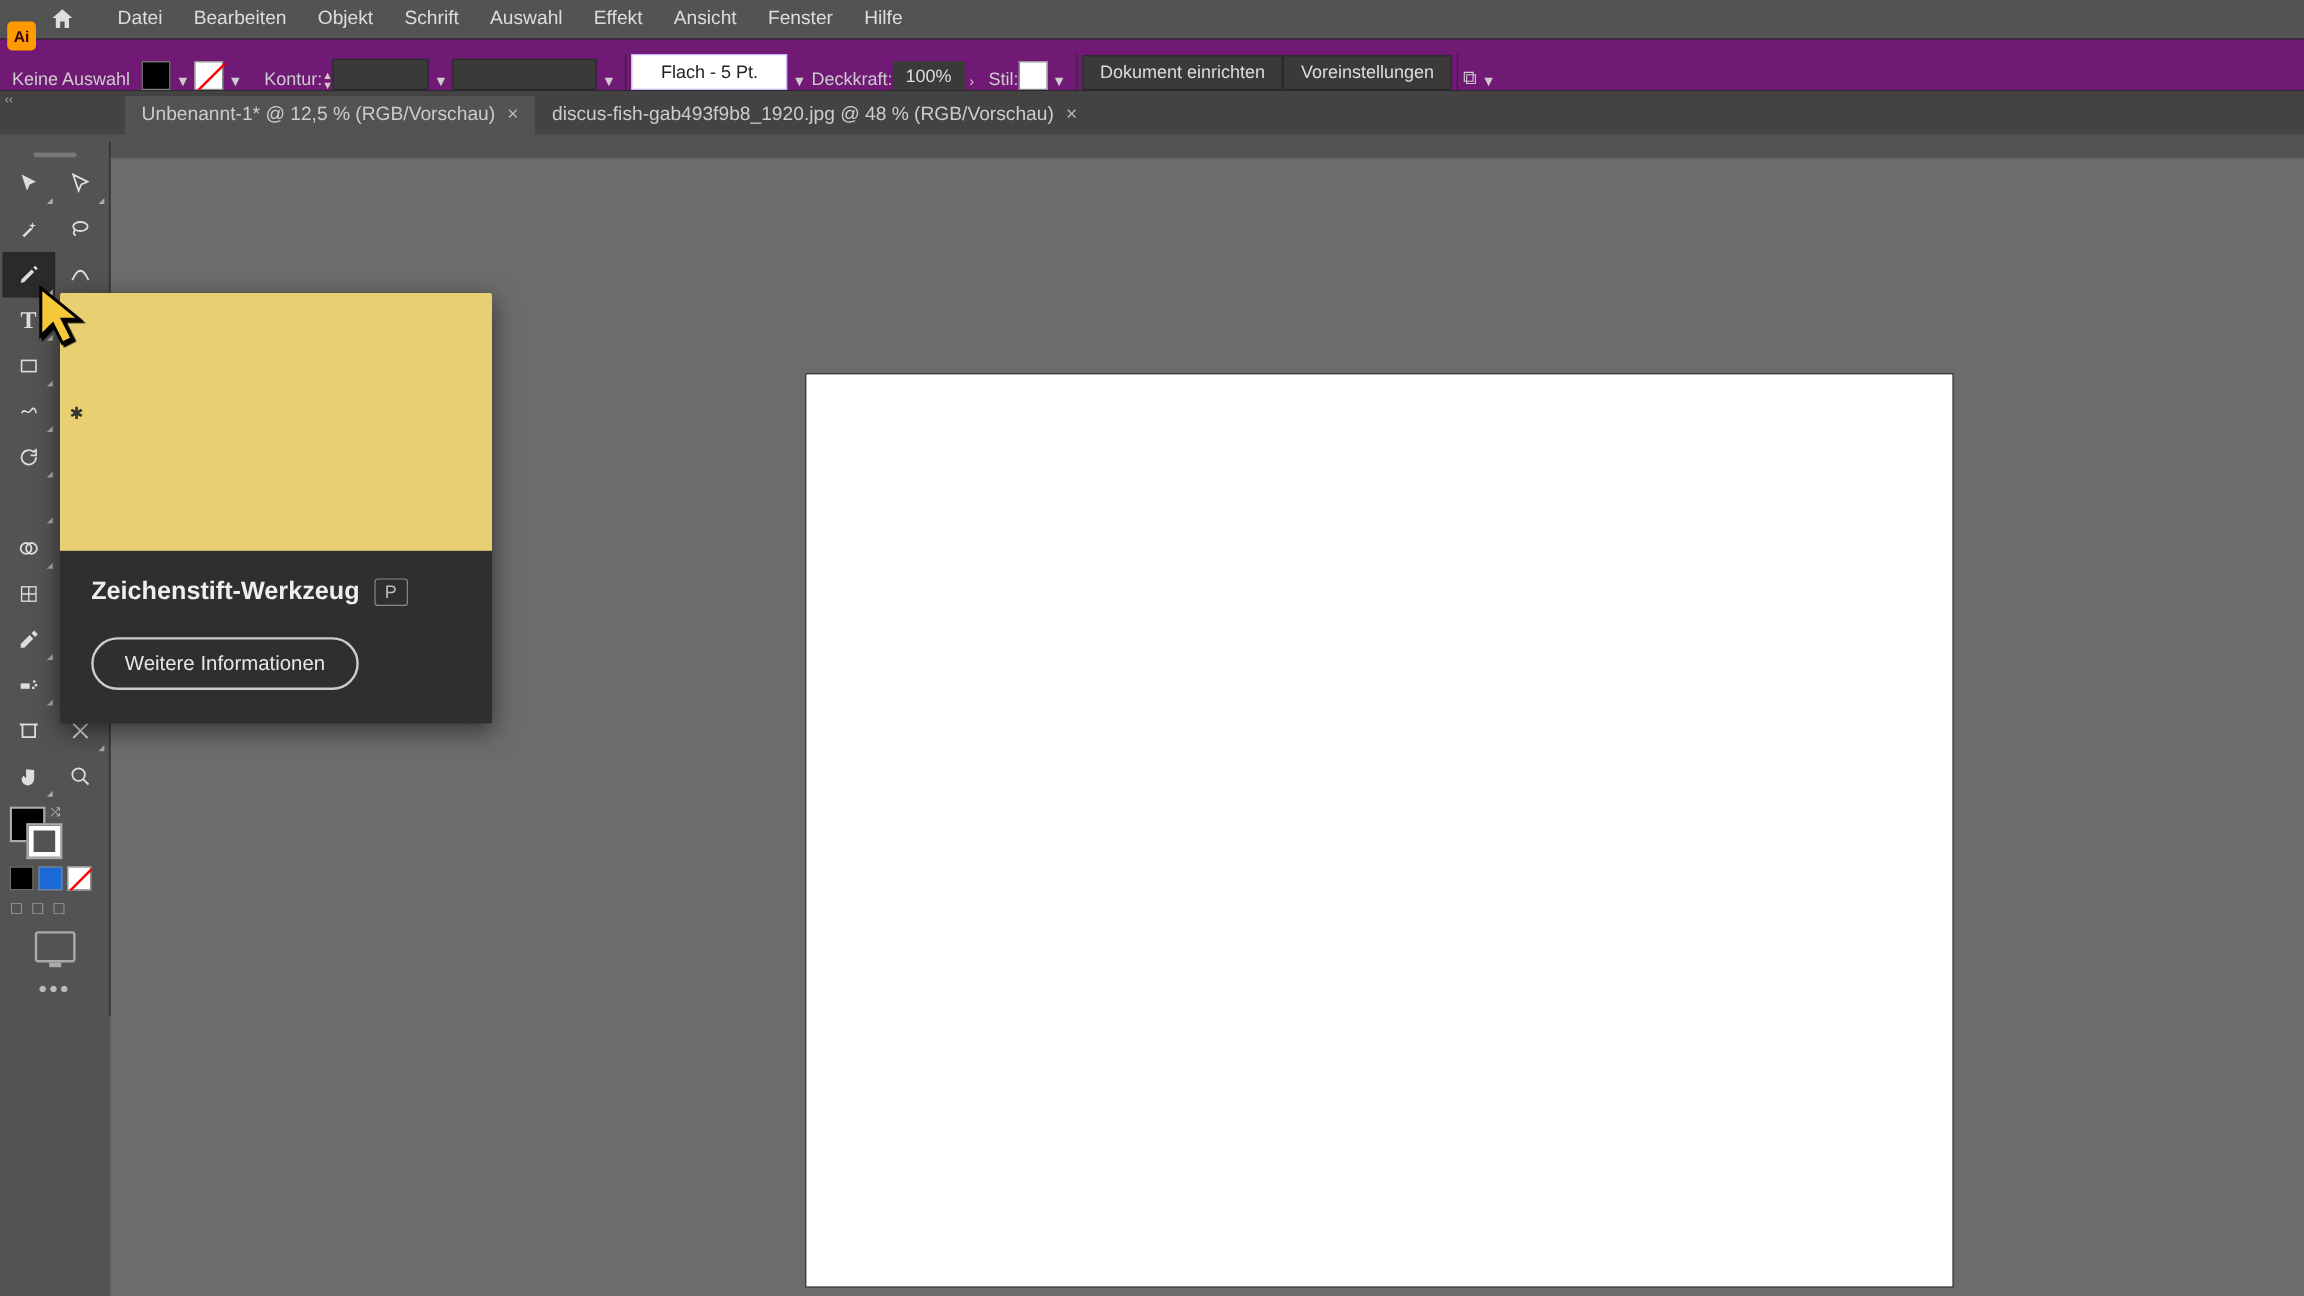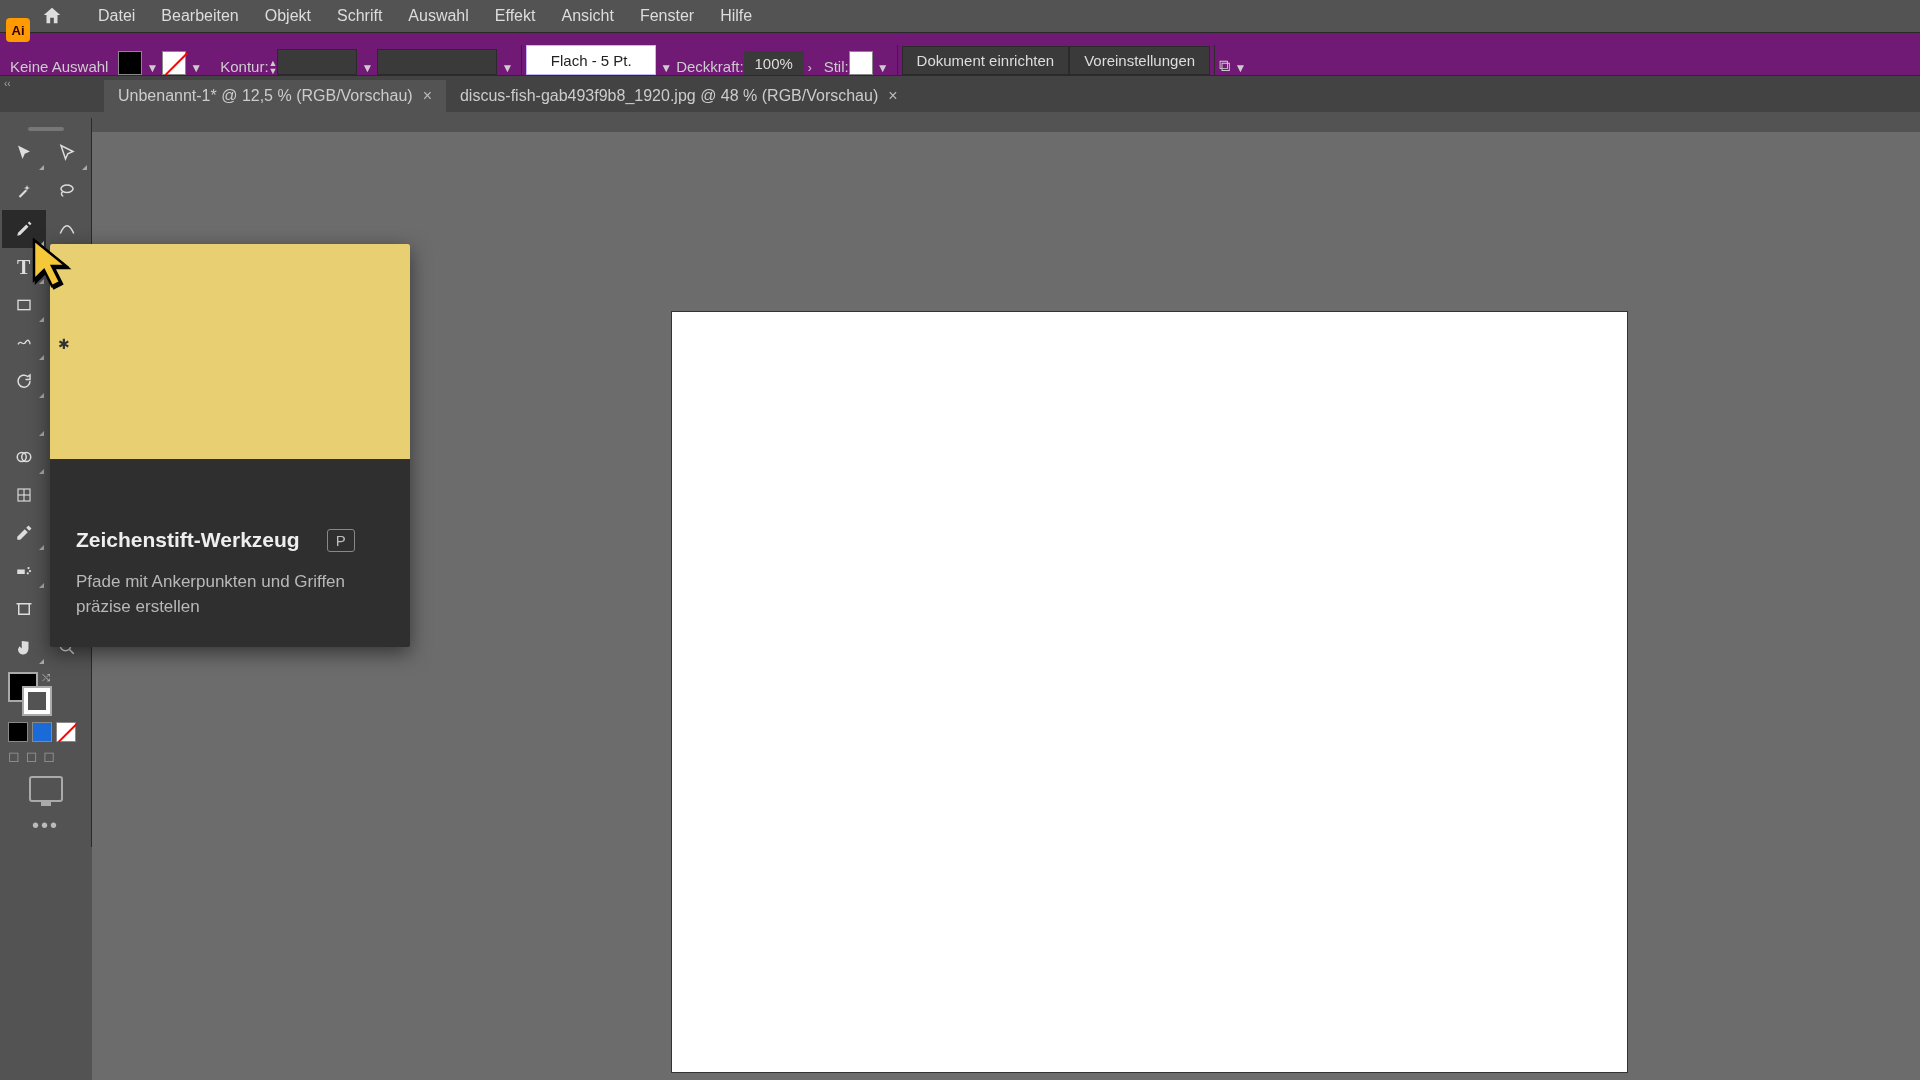--- a/index.html
+++ b/index.html
@@ -58,21 +58,21 @@
 .dots-ic { color: #bbb; text-align: center; font-size: 20px; letter-spacing: 2px; padding: 4px; }
 
 
 .canvas-area { position: absolute; left: 92px; top: 132px; right: 0; bottom: 0; background: #6c6c6c; }
 .artboard { position: absolute; left: 580px; top: 180px; width: 955px; height: 760px; background: #fff; box-shadow: 0 0 0 1px #333; }
 
 
 .richtooltip { position: absolute; left: 50px; top: 244px; width: 360px; background: #2f2f2f; border-radius: 2px; box-shadow: 0 6px 20px rgba(0,0,0,.5); z-index: 50; overflow: hidden; }
 .tt-thumb { width: 100%; height: 215px; background: #e8cf71; }
 .tt-body { padding: 22px 26px 28px; }
-.tt-title-row { display: flex; align-items: center; gap: 27px; margin-top: 47px; }
+.tt-title-row { display: flex; align-items: center; gap: 12px; }
 .tt-title { color: #eee; font-size: 21px; font-weight: 600; }
 .tt-key { border: 1px solid #888; color: #bbb; font-size: 15px; padding: 2px 8px; border-radius: 3px; }
 .tt-desc { color: #b8b8b8; font-size: 17px; line-height: 1.45; margin-top: 18px; }
 .tt-btn { margin-top: 26px; display: inline-block; border: 2px solid #ccc; color: #e6e6e6; font-size: 17px; padding: 10px 26px; border-radius: 24px; }
 
 
 .big-cursor { position: absolute; left: 30px; top: 238px; z-index: 60; width: 48px; height: 48px; }
 .big-cursor svg { filter: drop-shadow(2px 2px 0 #000); }
 .small-aster { position: absolute; left: 58px; top: 336px; z-index: 55; color: #333; font-size: 14px; }
 
@@ -382,21 +382,21 @@
   <div class="dots-ic">•••</div>
 </div>
 
 <div class="richtooltip">
   <div class="tt-thumb"></div>
   <div class="tt-body">
     <div class="tt-title-row">
       <span class="tt-title">Zeichenstift-Werkzeug</span>
       <span class="tt-key">P</span>
     </div>
-    <div class="tt-desc">Pfade mit Ankerpunkten und Griffen präzise erstellen</div>
+    <div class="tt-btn">Weitere Informationen</div>
   </div>
 </div>
 
 <div class="big-cursor">
   <svg width="44" height="52" viewBox="0 0 44 52">
     <path d="M4 2 L4 42 L14 32 L22 48 L30 44 L22 28 L36 28 Z" fill="#f4c838" stroke="#000" stroke-width="2.5"></path>
   </svg>
 </div>
 <span class="small-aster">✱</span>
 

